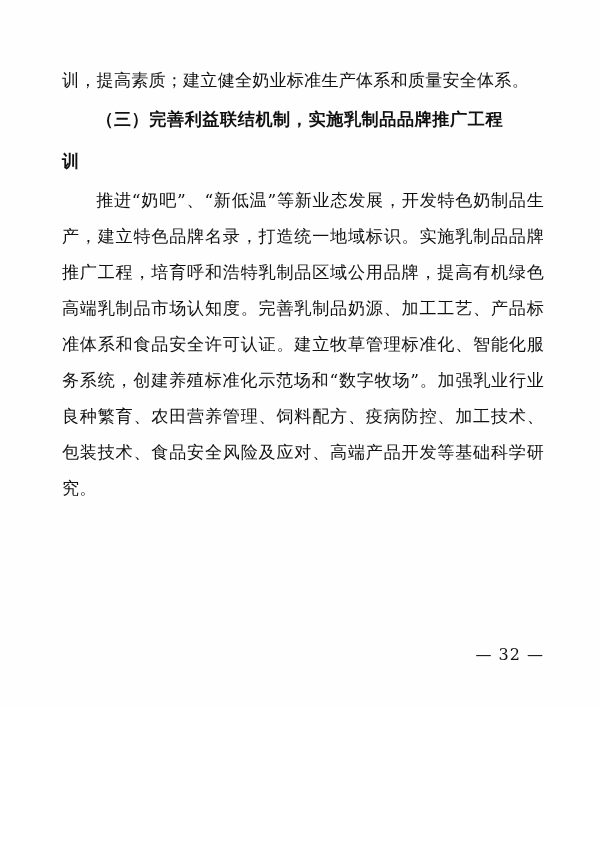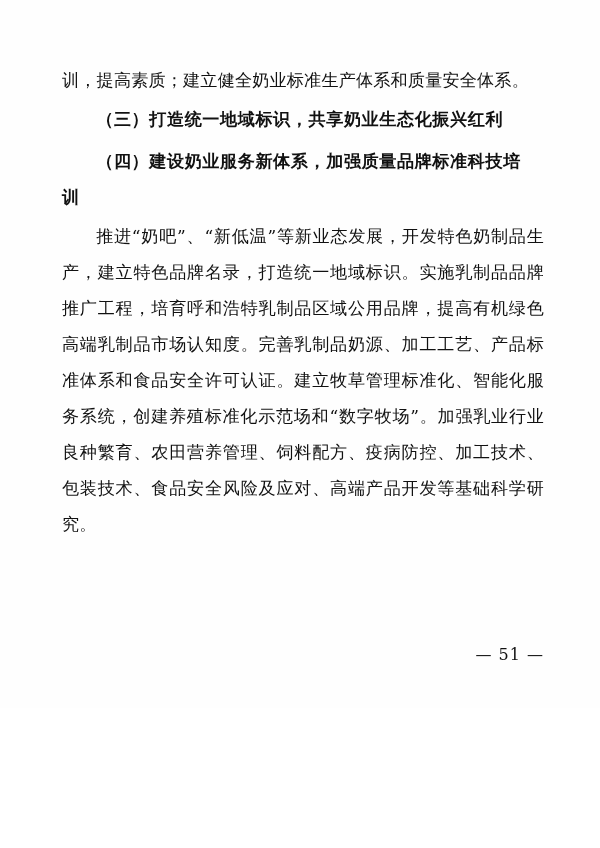--- a/index.html
+++ b/index.html
@@ -66,31 +66,30 @@
 </head>
 <body>
 
 <div class="page">
   <div class="doc-body">
 
     <p class="para cont">训，提高素质；建立健全奶业标准生产体系和质量安全体系。</p>
 
     <div class="spacer-sm"></div>
 
-    <p class="heading">（三）打造统一地域标识，共享奶业生态化振兴红利</p>
+    <p class="heading">（三）完善利益联结机制，实施乳制品品牌推广工程</p>
 
     <div class="spacer-sm"></div>
 
 
     <div class="spacer-sm"></div>
 
-    <p class="heading">（四）建设奶业服务新体系，加强质量品牌标准科技培</p>
 
     <p class="heading cont">训</p>
 
     <div class="spacer-sm"></div>
 
     <p class="para">推进“奶吧”、“新低温”等新业态发展，开发特色奶制品生产，建立特色品牌名录，打造统一地域标识。实施乳制品品牌推广工程，培育呼和浩特乳制品区域公用品牌，提高有机绿色高端乳制品市场认知度。完善乳制品奶源、加工工艺、产品标准体系和食品安全许可认证。建立牧草管理标准化、智能化服务系统，创建养殖标准化示范场和“数字牧场”。加强乳业行业良种繁育、农田营养管理、饲料配方、疫病防控、加工技术、包装技术、食品安全风险及应对、高端产品开发等基础科学研究。</p>
 
   </div>
 
-  <div class="footer">— 51 —</div>
+  <div class="footer">— 32 —</div>
 </div>
 
 </body></html>

